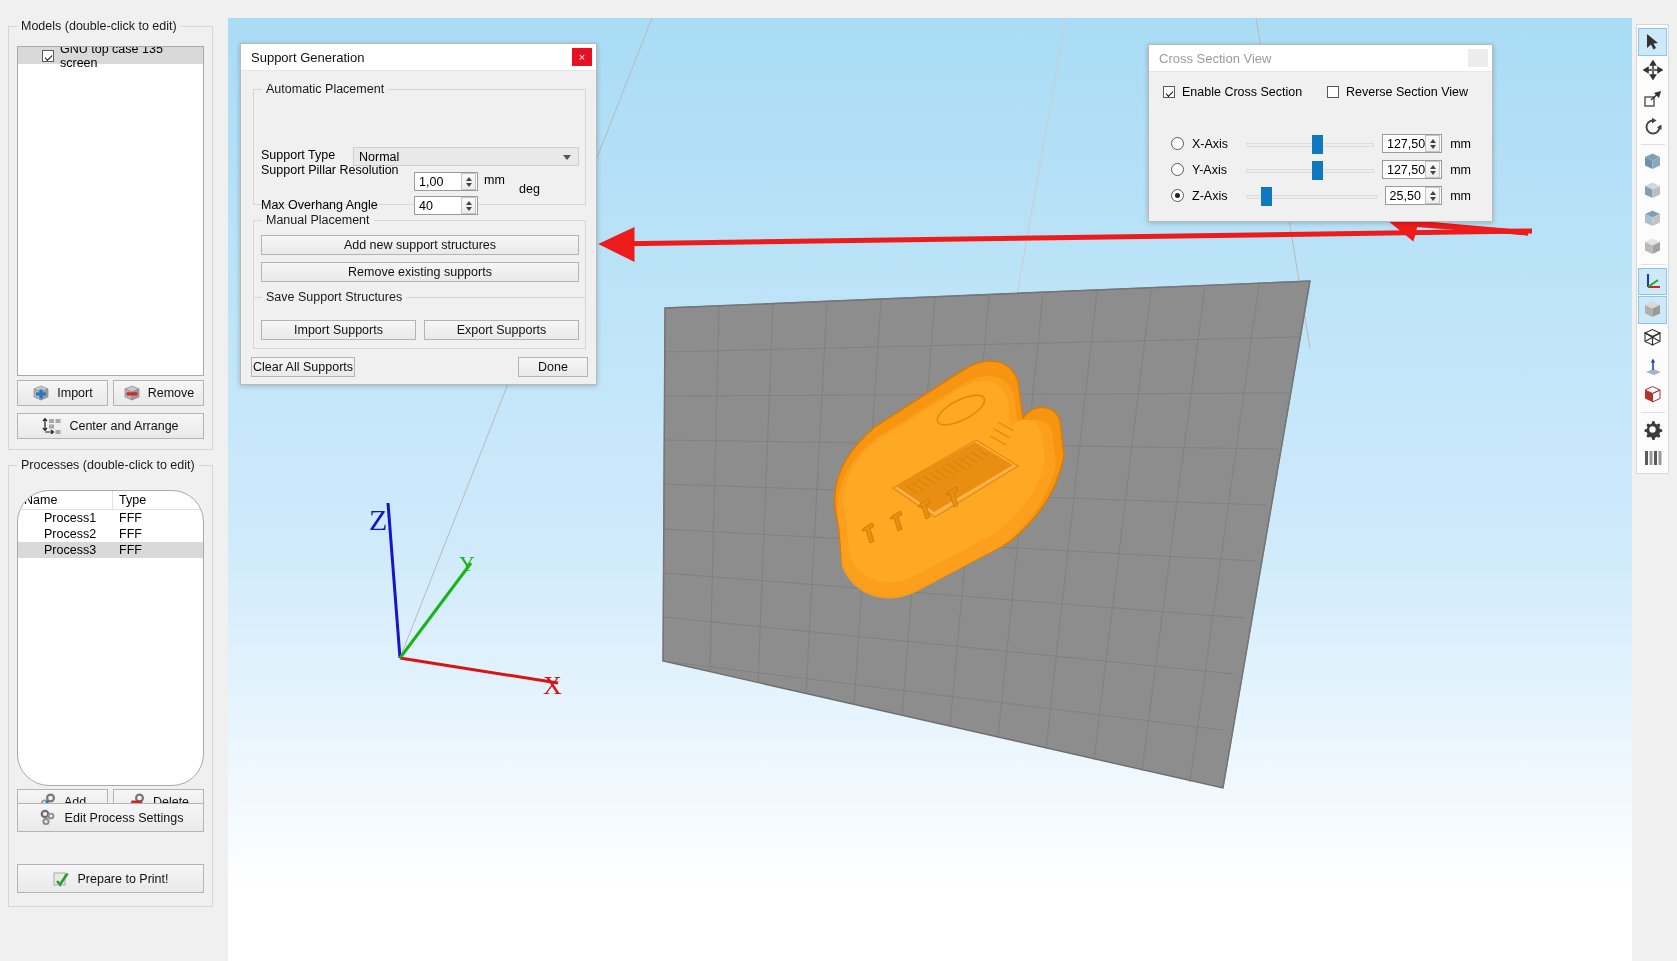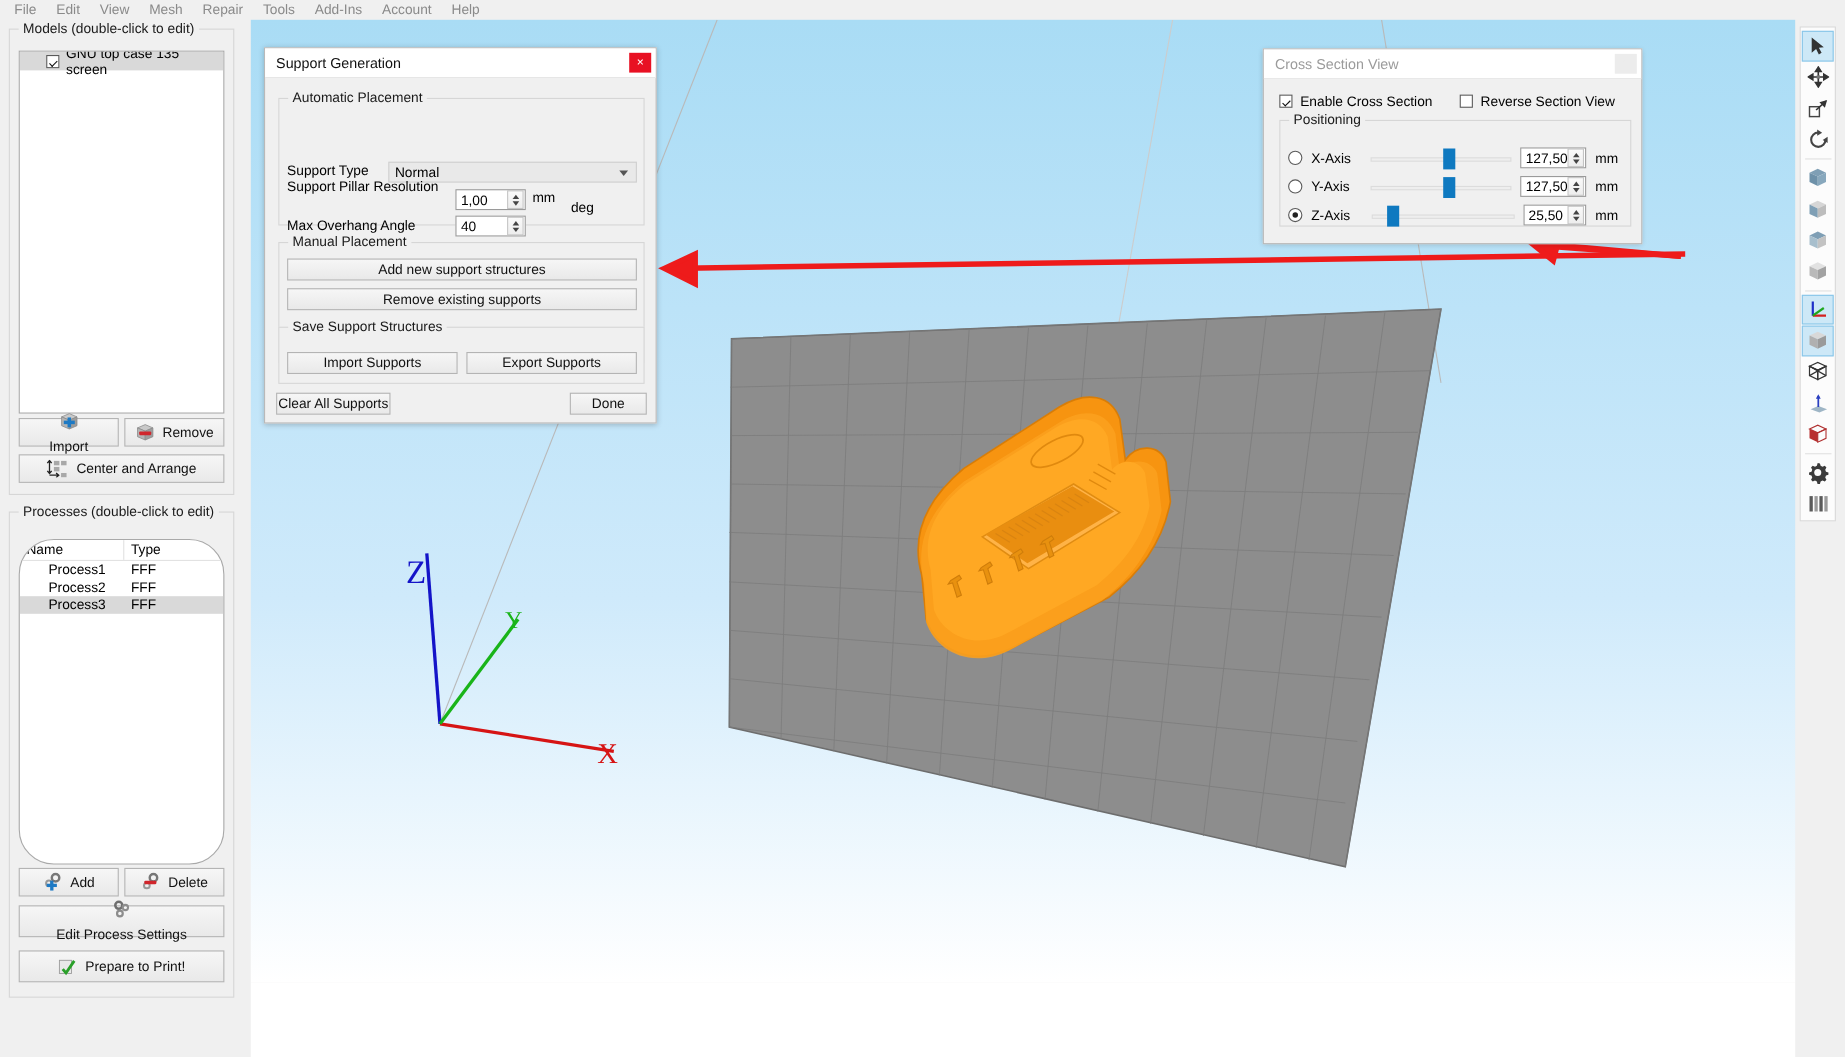--- a/index.html
+++ b/index.html
@@ -167,46 +167,35 @@
   .slider .thumb {
     position: absolute; top: 0; width: 11px; height: 19px; background: #0e79c0;
   }
   svg { display: block; }
 </style>
 </head>
 <body>
 
 <div id="app">
 
-  <div class="menubar">
-    <div class="mi">File</div>
-    <div class="mi">Edit</div>
-    <div class="mi">View</div>
-    <div class="mi">Mesh</div>
-    <div class="mi">Repair</div>
-    <div class="mi">Tools</div>
-    <div class="mi">Add-Ins</div>
-    <div class="mi">Account</div>
-    <div class="mi">Help</div>
-  </div>
 
   <div class="leftpanel">
 
     <div class="groupbox" style="left:8px; top:8px; width:205px; height:424px;">
       <div class="gtitle">Models (double-click to edit)</div>
     </div>
 
     <div class="listbox" style="left:17px; top:28px; width:187px; height:330px;">
       <div class="model-row">
         <span class="cb checked"></span>
         <span>GNU top case 135 screen</span>
       </div>
     </div>
 
-    <div class="btn" style="left:17px; top:362px; width:91px; height:26px;flex-direction:column;">
+    <div class="btn" style="left:17px; top:362px; width:91px; height:26px;">
       <span>
         <svg width="18" height="18" viewBox="0 0 18 18">
           <polygon points="2,5 9,2 16,5 9,8" fill="#c9c9c9" stroke="#8a8a8a" stroke-width=".7"></polygon>
           <polygon points="2,5 9,8 9,16 2,13" fill="#b4b4b4" stroke="#8a8a8a" stroke-width=".7"></polygon>
           <polygon points="16,5 9,8 9,16 16,13" fill="#9d9d9d" stroke="#8a8a8a" stroke-width=".7"></polygon>
           <rect x="7.4" y="5.5" width="3.2" height="9" fill="#1e7ac4"></rect>
           <rect x="4" y="8.4" width="10" height="3.2" fill="#1e7ac4"></rect>
         </svg>
       </span>
       <span>Import</span>
@@ -277,21 +266,21 @@
       <span>
         <svg width="18" height="18" viewBox="0 0 18 18">
           <circle cx="11.5" cy="5" r="3.4" fill="none" stroke="#777" stroke-width="2.2"></circle>
           <circle cx="5.5" cy="12" r="2.6" fill="none" stroke="#999" stroke-width="1.8"></circle>
           <rect x="3.2" y="7.6" width="11" height="3.2" rx="1" fill="#d0262c"></rect>
         </svg>
       </span>
       <span>Delete</span>
     </div>
 
-    <div class="btn" style="left:17px; top:805px; width:187px; height:29px;flex-direction:column;">
+    <div class="btn" style="left:17px; top:785px; width:187px; height:29px;">
       <span>
         <svg width="20" height="18" viewBox="0 0 20 18">
           <circle cx="7" cy="5" r="3.2" fill="none" stroke="#6f6f6f" stroke-width="2.3"></circle>
           <circle cx="13" cy="7" r="2.4" fill="none" stroke="#8d8d8d" stroke-width="1.9"></circle>
           <circle cx="8" cy="12.5" r="2.6" fill="none" stroke="#8d8d8d" stroke-width="2"></circle>
         </svg>
       </span>
       <span>Edit Process Settings</span>
     </div>
 
@@ -489,23 +478,20 @@
     <label style="position:absolute; left:14px; top:40px; display:flex; align-items:center; gap:7px;">
       <span class="cb checked"></span>
       <span>Enable Cross Section</span>
     </label>
 
     <label style="position:absolute; left:178px; top:40px; display:flex; align-items:center; gap:7px;">
       <span class="cb"></span>
       <span>Reverse Section View</span>
     </label>
 
-    <div class="groupbox" style="left:14px; top:64px; width:320px; height:97px;">
-      <div class="gtitle">Positioning</div>
-    </div>
 
     <div style="position:absolute; left:22px; top:89px; display:flex; align-items:center; gap:8px; width:300px;">
       <span class="radio"></span>
       <span style="width:52px;">X-Axis</span>
       <span class="slider" style="width:145px;">
         <span class="track"></span>
         <span class="thumb" style="left:66px;"></span>
       </span>
       <span class="spin" style="width:64px;">
         <span class="val">127,50</span>

